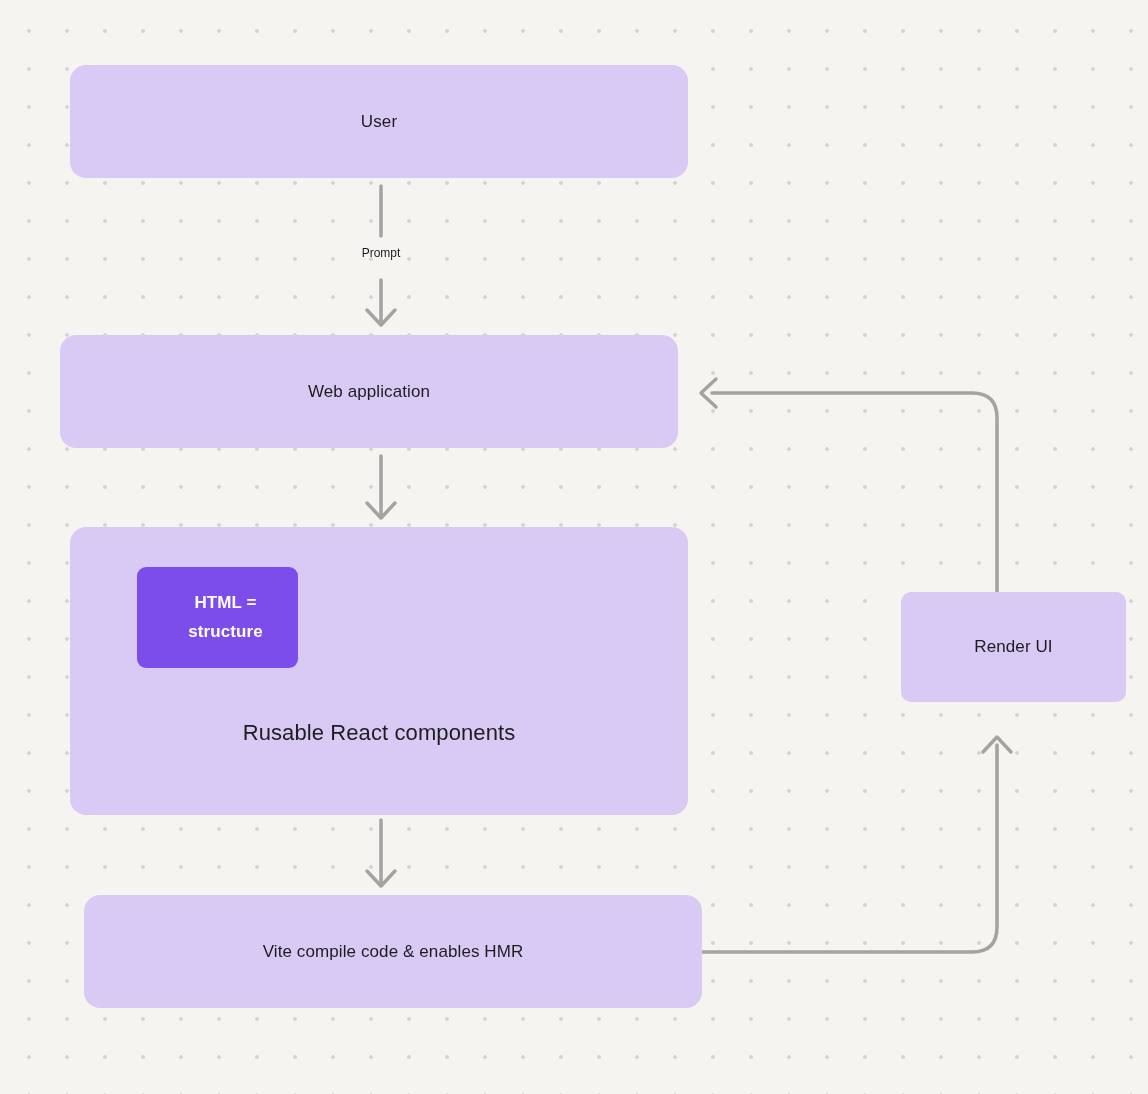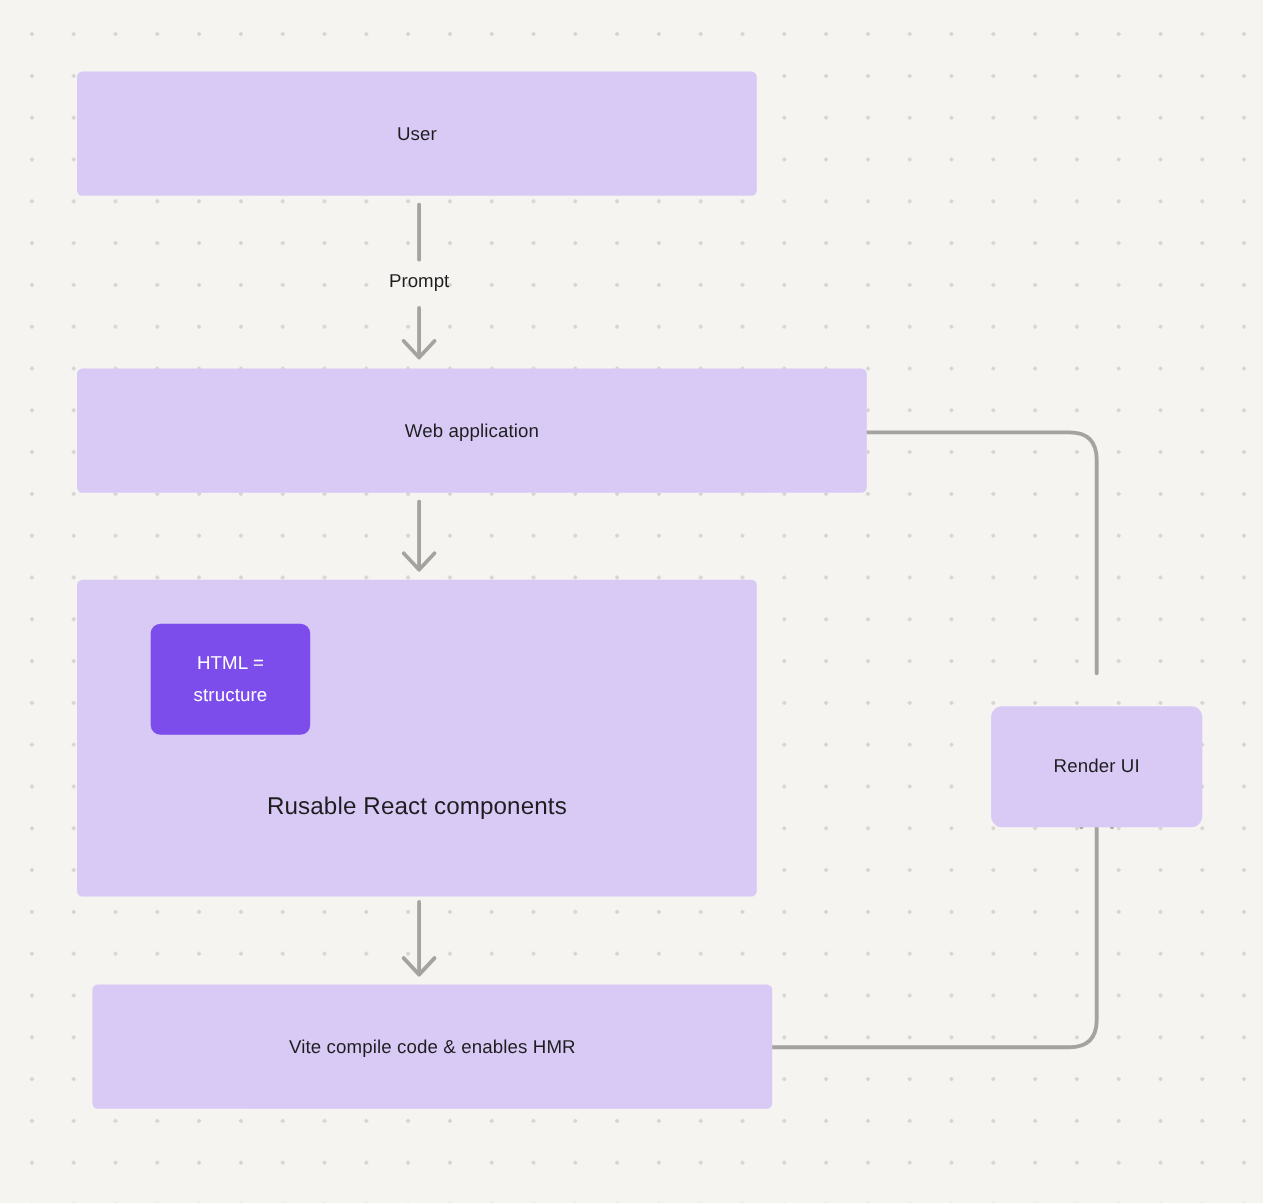--- a/index.html
+++ b/index.html
@@ -19,49 +19,50 @@
     background-size: 38px 38px;
     background-position: 10px 12px;
     overflow: hidden;
   }
   .node {
     position: absolute;
     display: flex;
     align-items: center;
     justify-content: center;
     background: #d8caf5;
-    border-radius: 5px;
+    border-radius: 16px;
     color: #1d1d1f;
     font-size: 17px;
     font-weight: 500;
     letter-spacing: 0.1px;
     text-align: center;
   }
   .node-user        { left: 70px;  top: 65px;  width: 618px; height: 113px; }
-  .node-webapp      { left: 70px;  top: 335px; width: 718px; height: 113px; }
+  .node-webapp      { left: 60px;  top: 335px; width: 618px; height: 113px; }
   .node-group       { left: 70px;  top: 527px; width: 618px; height: 288px; display: block; }
   .node-vite        { left: 84px;  top: 895px; width: 618px; height: 113px; }
-  .node-render-ui   { left: 901px; top: 642px; width: 192px; height: 110px; border-radius: 10px; }
+  .node-render-ui   { left: 901px; top: 592px; width: 225px; height: 110px; border-radius: 10px; }
 
   .child-node {
     position: absolute;
     top: 40px;
     width: 145px;
     height: 101px;
     display: flex;
     align-items: center;
     justify-content: center;
     background: #7c4dea;
     border-radius: 9px;
     color: #ffffff;
     font-size: 17px;
-    font-weight: 400;
+    font-weight: 700;
     line-height: 1.65;
     text-align: center;
     white-space: pre-line;
+    padding-left: 16px;
   }
   .child-html { left: 67px;  }
   .child-css  { left: 238px; }
   .child-js   { left: 407px; }
 
   .group-label {
     position: absolute;
     left: 0;
     top: 193px;
     width: 100%;
@@ -70,21 +71,21 @@
     font-weight: 500;
     color: #1d1d1f;
   }
 
   .edge-label {
     position: absolute;
     left: 281px;
     top: 246px;
     width: 200px;
     text-align: center;
-    font-size: 17px;
+    font-size: 12px;
     font-weight: 500;
     color: #1d1d1f;
   }
 
   svg.arrow-layer {
     position: absolute;
     left: 0;
     top: 0;
     pointer-events: none;
   }

